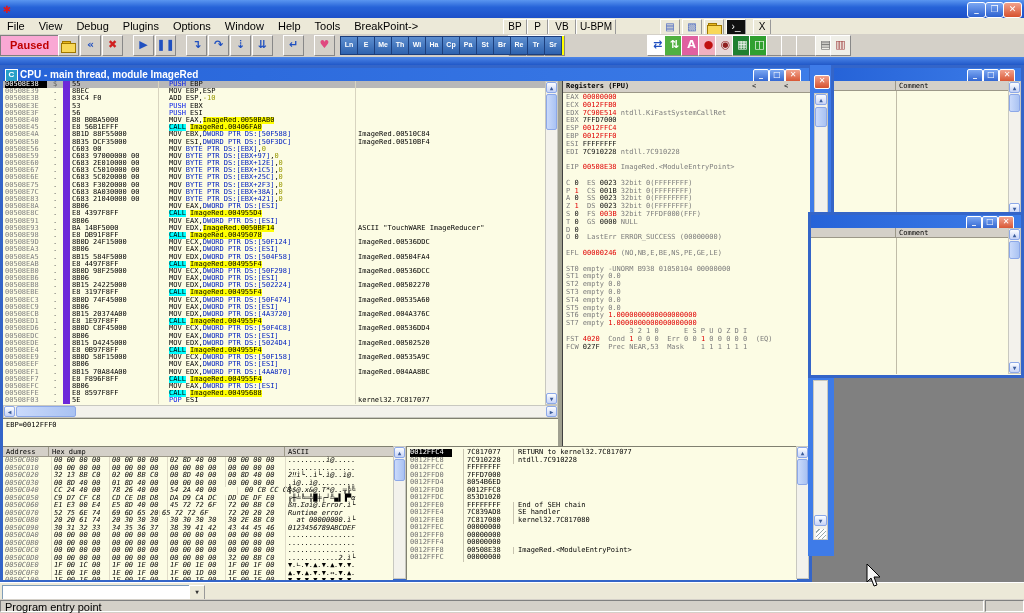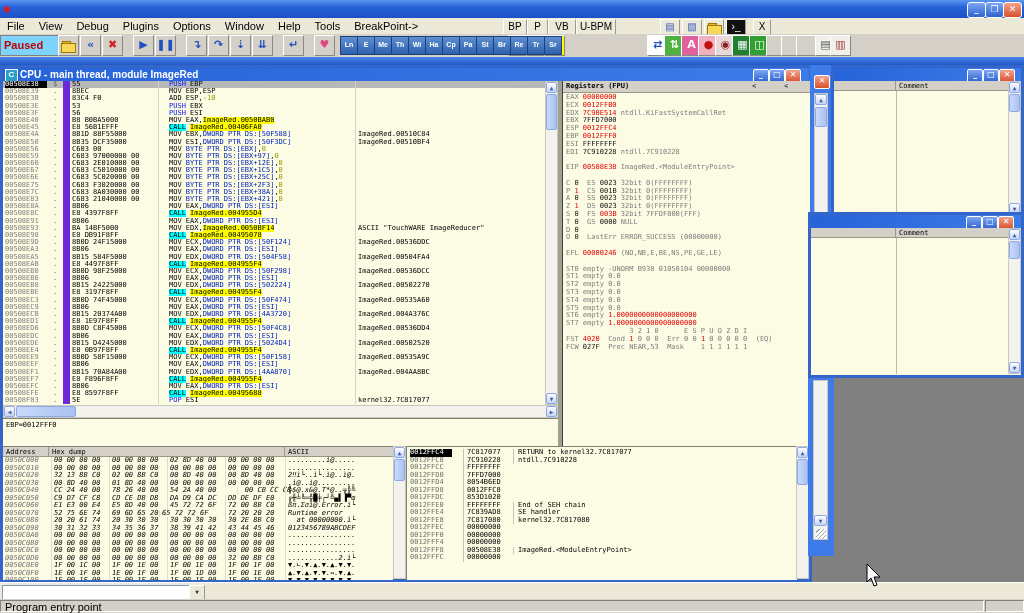--- a/index.html
+++ b/index.html
@@ -12,22 +12,22 @@
   .capbtn{position:absolute;top:2px;width:17px;height:14px;border:1px solid #fff;border-radius:3px;
     background:linear-gradient(180deg,#7BA7F2,#2E62CF);color:#fff;font:bold 9px "DejaVu Sans",sans-serif;
     text-align:center;line-height:12px;}
   .capbtn.close{background:linear-gradient(180deg,#F2A28C,#D6512E);}
   .menubar{left:0;top:18px;width:1024px;height:16px;background:#ECE9D8;border-bottom:1px solid #C8C4B4;
     font-family:"Liberation Sans",sans-serif;font-size:11px;}
   .mi{display:inline-block;padding:1px 7px 0 7px;height:15px;line-height:14px;}
   .plugbtn{position:absolute;top:1px;height:14px;border:1px solid #999;border-top-color:#fff;border-left-color:#fff;
     background:#ECE9D8;font:10px "Liberation Sans",sans-serif;text-align:center;line-height:13px;}
   .toolbar{left:0;top:34px;width:1024px;height:23px;background:#D4D0C8;}
-  .paused{position:absolute;left:0;top:1px;width:55px;height:19px;background:#7dd3fc;border:1px solid #808080;
-    color:#C00000;font:bold 11px "Liberation Sans",sans-serif;line-height:18px;padding-left:3px;}
+  .paused{position:absolute;left:0;top:1px;width:55px;height:19px;background:#f9a8d4;border:1px solid #808080;
+    color:#C00000;font:bold 11px "Liberation Sans",sans-serif;line-height:18px;padding-left:9px;}
   .ticon{position:absolute;top:1px;width:19px;height:19px;border:1px solid #888;border-top-color:#fff;border-left-color:#fff;
     background:#D4D0C8;text-align:center;font:bold 11px "DejaVu Sans",sans-serif;line-height:18px;overflow:hidden;}
   .lbtn{position:absolute;top:2px;width:16px;height:17px;background:linear-gradient(180deg,#5E8FD0,#2E62AE);
     border:1px solid #1C3E7C;color:#fff;font:bold 7px "Liberation Sans",sans-serif;text-align:center;line-height:16px;}
   .blue-strip{left:0;top:57px;width:1024px;height:8px;background:linear-gradient(180deg,#4C86E8,#2158C8);}
   .mdi{left:0;top:65px;width:1024px;height:517px;background:#808080;}
   
   .cpuwin{left:0;top:0;width:812px;height:517px;background:#FCFCE4;border:3px solid #3465C8;box-sizing:border-box;}
   .cputitle{left:0;top:0;width:806px;height:13px;background:linear-gradient(90deg,#2663D8,#3C7CE8);
     color:#fff;font:bold 10px "Liberation Sans",sans-serif;line-height:13px;}

